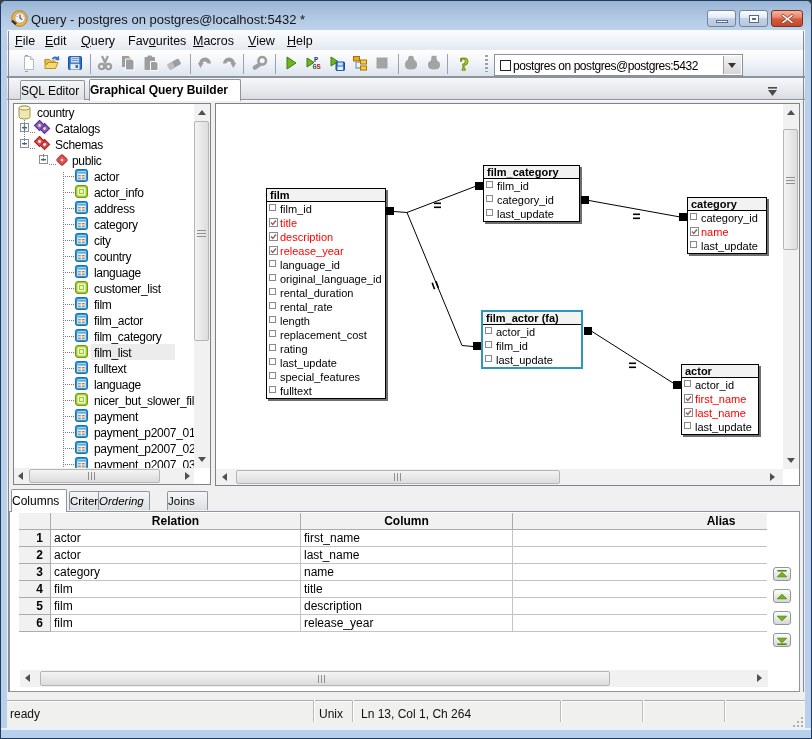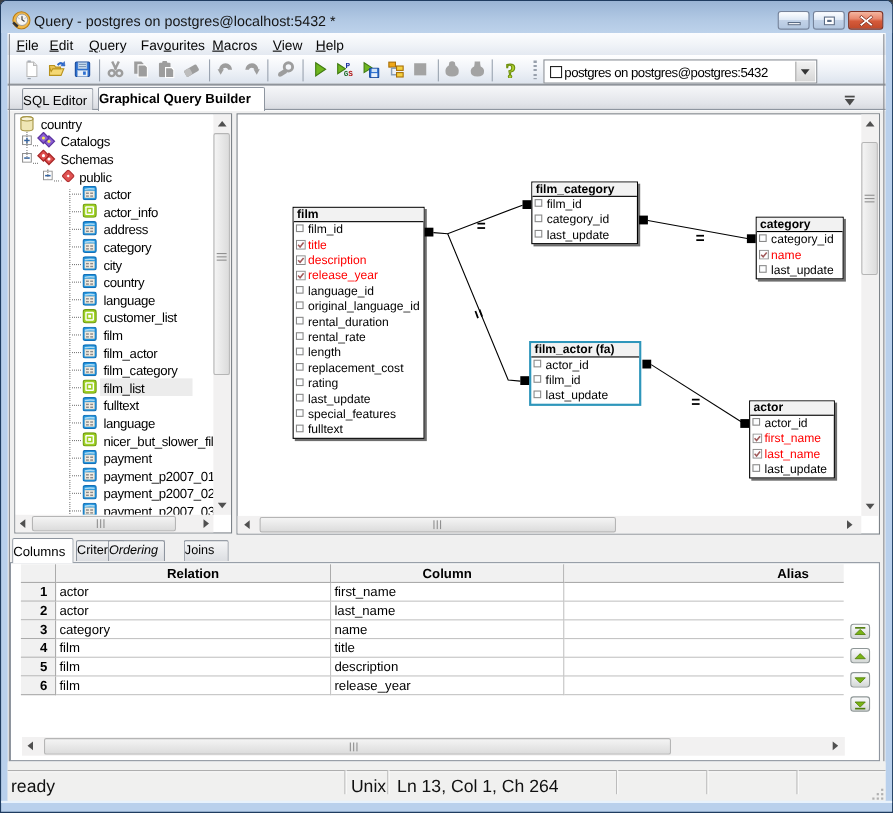--- a/index.html
+++ b/index.html
@@ -57,21 +57,21 @@
 .ert .red { color:#f00; }
 
 .gcell { position:absolute; border-right:1px solid #c4c4c4; border-bottom:1px solid #c4c4c4; font-size:12px; line-height:16px; }
 .ghead { background:#f1f1f1; font-weight:bold; text-align:center; border-right:1px solid #ababab; border-bottom:1px solid #ababab; }
 .gnum { background:#f1f1f1; font-weight:bold; text-align:right; padding-right:7px; border-right:1px solid #ababab; border-bottom:1px solid #ababab; }
 .gbtn { position:absolute; left:773px; width:18px; height:14px; border:1px solid #8f9797; border-radius:3px;
   background:linear-gradient(180deg,#fbfcfc 0%,#e8eaea 50%,#d4d8d6 100%); }
 
 #statusbar { position:absolute; left:7px; top:693px; width:798px; height:35px; background:#f0f0ef; }
 .ssep { position:absolute; top:6px; width:1px; height:22px; background:#bcbcbc; box-shadow:1px 0 0 #fff; }
-.stext { position:absolute; top:13px; font-size:16px; color:#111; }
+.stext { position:absolute; top:13px; font-size:12px; color:#111; }
 </style>
 </head>
 <body>
 <div id="win"></div>
 <div id="title">
   <svg class="abs" style="left:10px;top:9px" width="17" height="17" viewBox="0 0 17 17">
     <circle cx="8.5" cy="8.5" r="7.8" fill="#f2b846" stroke="#b87c16" stroke-width="1"></circle>
     <circle cx="9" cy="8" r="5.2" fill="#f6f4f0" stroke="#999" stroke-width="0.8"></circle>
     <path d="M9 5 L9 8 L11.3 9.6" stroke="#444" stroke-width="1.1" fill="none"></path>
     <path d="M5.5 6 L6.3 6.8 M12.5 6 L11.7 6.8 M9 4.4 L9 5.4" stroke="#666" stroke-width="0.8"></path>

